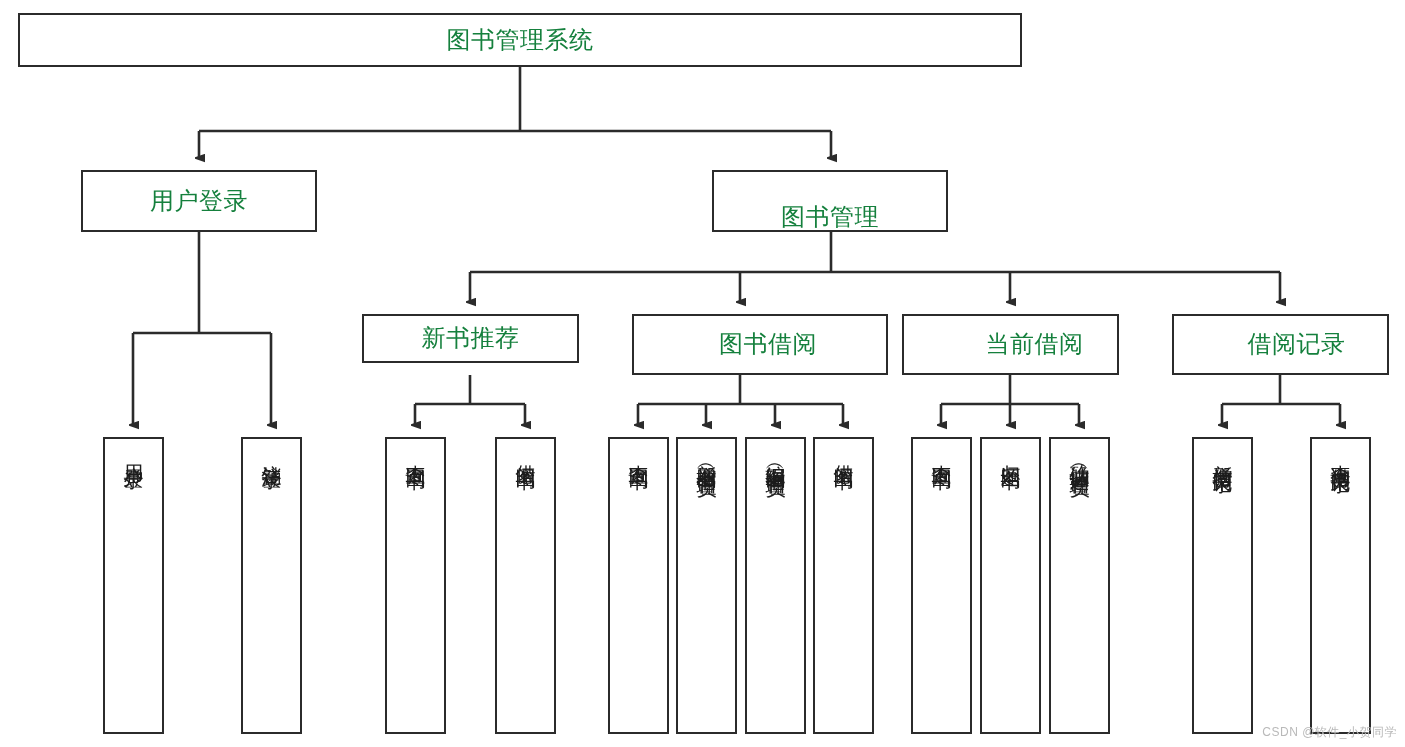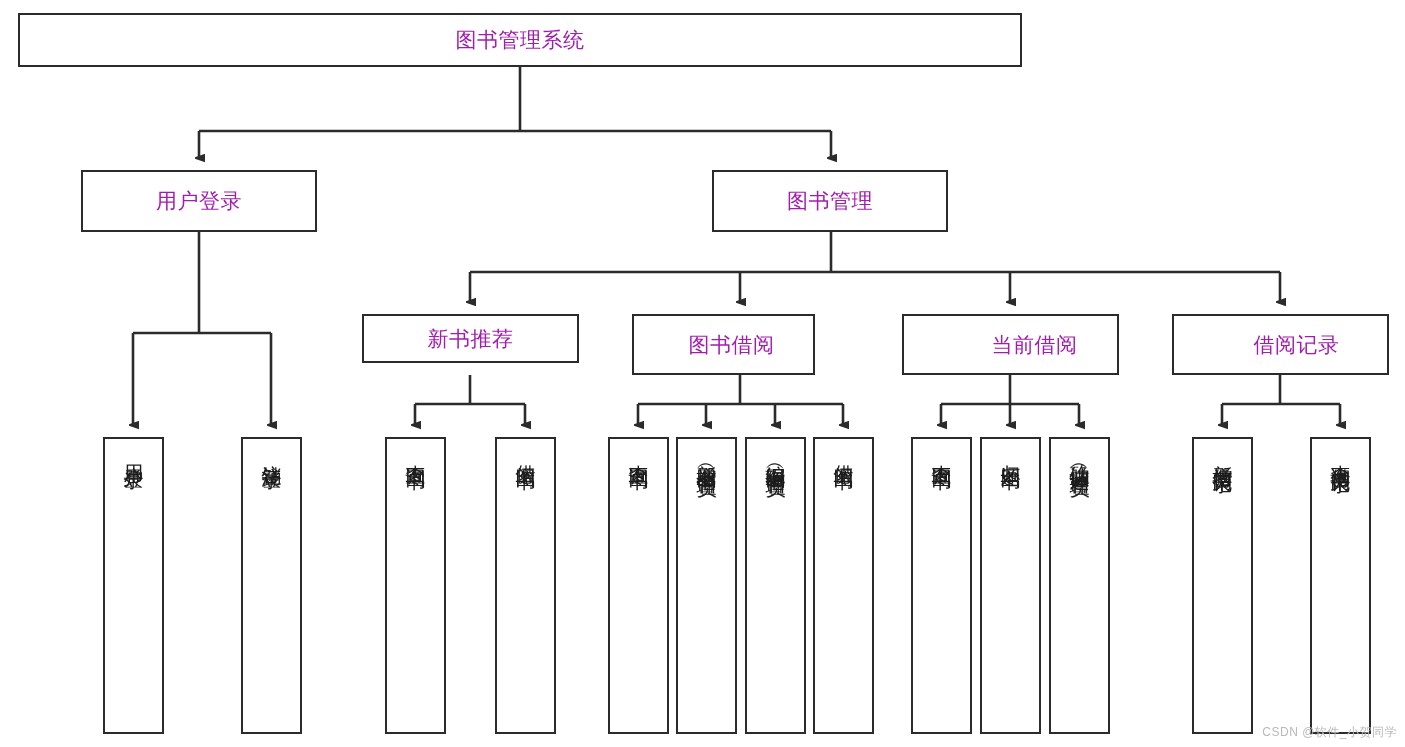--- a/index.html
+++ b/index.html
@@ -30,22 +30,22 @@
   .node-box {
     position: absolute;
     box-sizing: border-box;
     background: #ffffff;
     border: 2px solid #2b2b2b;
     display: flex;
     align-items: center;
     justify-content: center;
   }
   .node-label-h {
-    font-size: 21px;
-    color: #a21caf;
+    font-size: 24px;
+    color: #15803d;
     line-height: 1.1;
     letter-spacing: 0.5px;
     white-space: nowrap;
     text-align: center;
   }
   .node-box.leaf {
     align-items: flex-start;
     justify-content: center;
     padding-top: 10px;
   }
@@ -125,29 +125,29 @@
   </svg>
 
   <div class="node-box" style="left:18px; top:13px; width:1004px; height:54px;">
     <span class="node-label-h">图书管理系统</span>
   </div>
 
   <div class="node-box" style="left:81px; top:170px; width:236px; height:62px;">
     <span class="node-label-h">用户登录</span>
   </div>
 
-  <div class="node-box" style="left:712px; top:170px; width:236px; height:62px;">
+  <div class="node-box" style="left:712px; top:170px; width:236px; height:62px;align-items:flex-end;">
     <span class="node-label-h">图书管理</span>
   </div>
 
   <div class="node-box" style="left:362px; top:314px; width:217px; height:49px;">
     <span class="node-label-h">新书推荐</span>
   </div>
 
-  <div class="node-box" style="left:632px; top:314px; width:183px; height:61px;padding-left:16px;">
+  <div class="node-box" style="left:632px; top:314px; width:256px; height:61px;padding-left:16px;">
     <span class="node-label-h">图书借阅</span>
   </div>
 
   <div class="node-box" style="left:902px; top:314px; width:217px; height:61px;padding-left:48px;">
     <span class="node-label-h">当前借阅</span>
   </div>
 
   <div class="node-box" style="left:1172px; top:314px; width:217px; height:61px;padding-left:32px;">
     <span class="node-label-h">借阅记录</span>
   </div>

